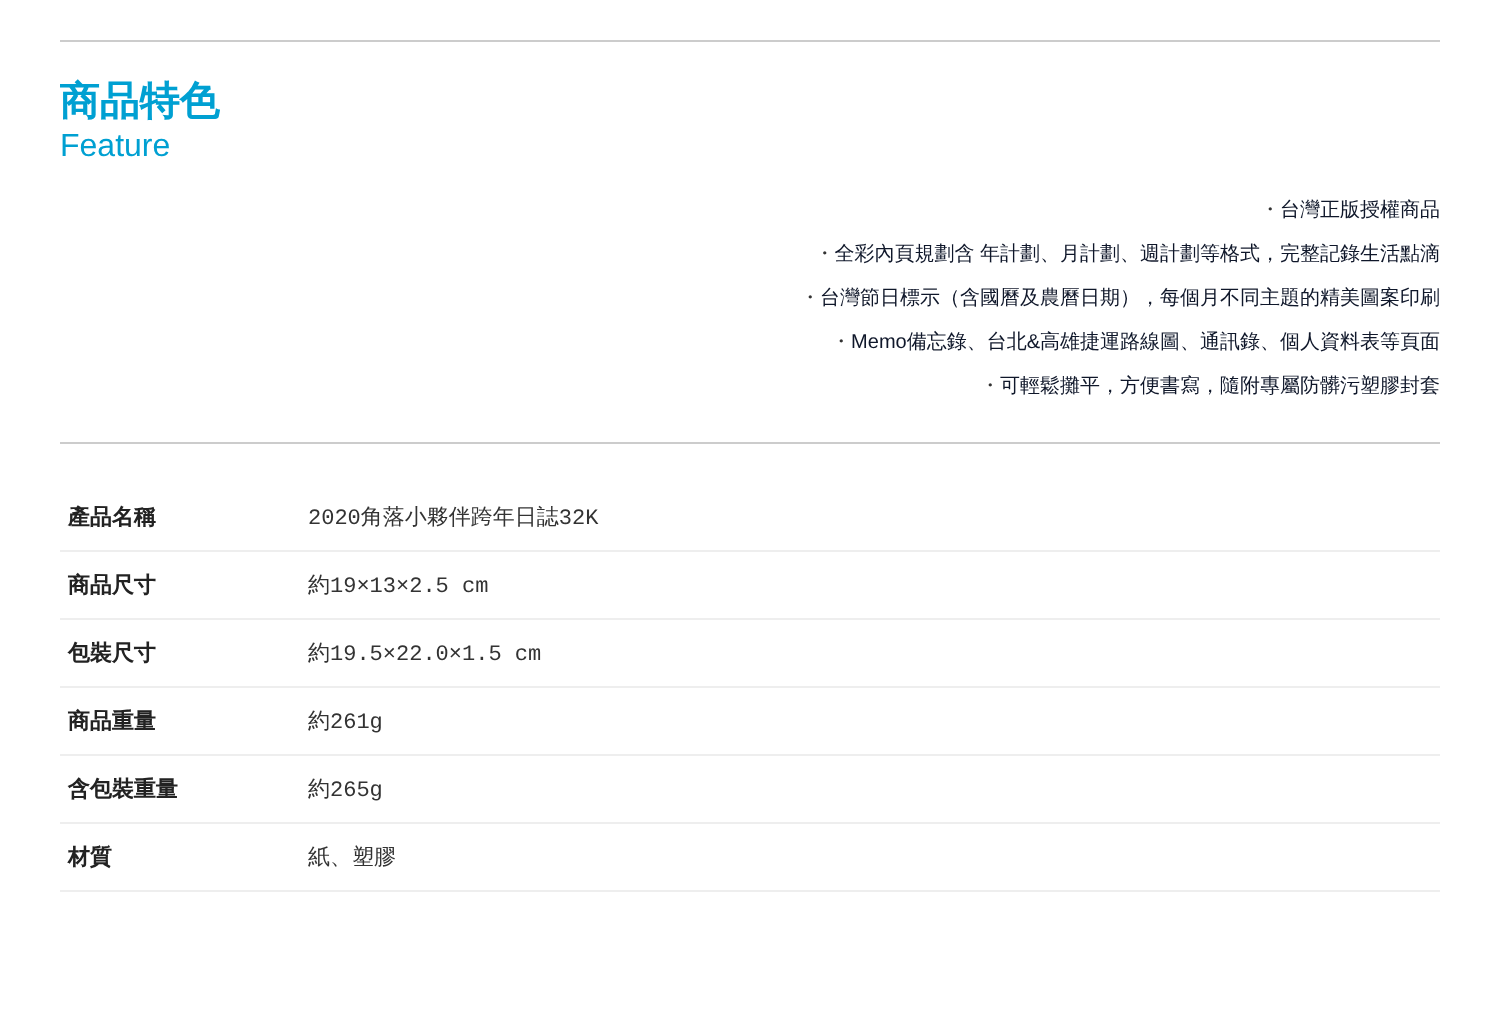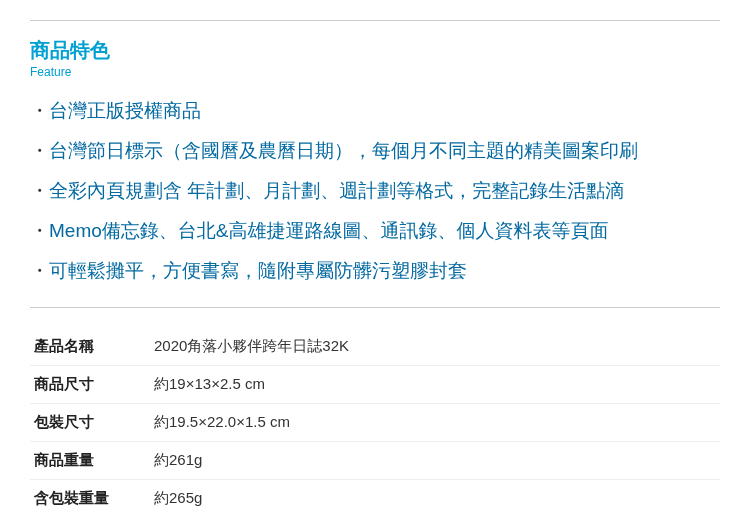--- a/index.html
+++ b/index.html
@@ -30,21 +30,21 @@
       margin-bottom: 12px;
     }
 
     .section-title-zh {
       font-size: 20px;
       font-weight: bold;
       color: #00a0d2;
     }
 
     .section-title-en {
-      font-size: 12px;
+      font-size: 16px;
       color: #00a0d2;
       margin-top: 1px;
     }
 
     .divider-top {
       border: none;
       border-top: 1.5px solid #cccccc;
       margin-bottom: 16px;
     }
 
@@ -55,23 +55,24 @@
     }
 
     
     .feature-list {
       list-style: none;
       padding: 0;
       line-height: 2;
     }
 
     .feature-list li {
-      font-size: 19px;
-      color: #0369a1;
+      font-size: 10px;
+      color: #0f172a;
       padding: 1px 0;
+      text-align: right;
     }
 
     .feature-list li::before {
       content: '・';
       color: #333333;
     }
 
     
     .spec-section {
       margin-top: 10px;
@@ -82,22 +83,23 @@
       border-collapse: collapse;
       margin-top: 8px;
     }
 
     .spec-table tr {
       border-bottom: 1px solid #eeeeee;
     }
 
     .spec-table td {
       padding: 9px 4px;
-      font-size: 15px;
+      font-size: 11px;
       vertical-align: middle;
+      font-family: Liberation Mono, monospace;
     }
 
     .spec-table td:first-child {
       font-weight: bold;
       color: #222222;
       width: 120px;
       white-space: nowrap;
     }
 
     .spec-table td:last-child {
@@ -110,22 +112,22 @@
 <div class="page-container">
 
   <div class="section">
     <hr class="divider-top">
     <div class="section-header">
       <div class="section-title-zh">商品特色</div>
       <div class="section-title-en">Feature</div>
     </div>
     <ul class="feature-list">
     <li>台灣正版授權商品</li>
+        <li>全彩內頁規劃含 年計劃、月計劃、週計劃等格式，完整記錄生活點滴</li>
         <li>台灣節日標示（含國曆及農曆日期），每個月不同主題的精美圖案印刷</li>
-        <li>全彩內頁規劃含 年計劃、月計劃、週計劃等格式，完整記錄生活點滴</li>
         <li>Memo備忘錄、台北&amp;高雄捷運路線圖、通訊錄、個人資料表等頁面</li>
         <li>可輕鬆攤平，方便書寫，隨附專屬防髒污塑膠封套</li>
       </ul>
     <hr class="divider-bottom">
   </div>
 
   <div class="section spec-section">
     <table class="spec-table">
       <tbody id="spec-tbody">
       <tr>

